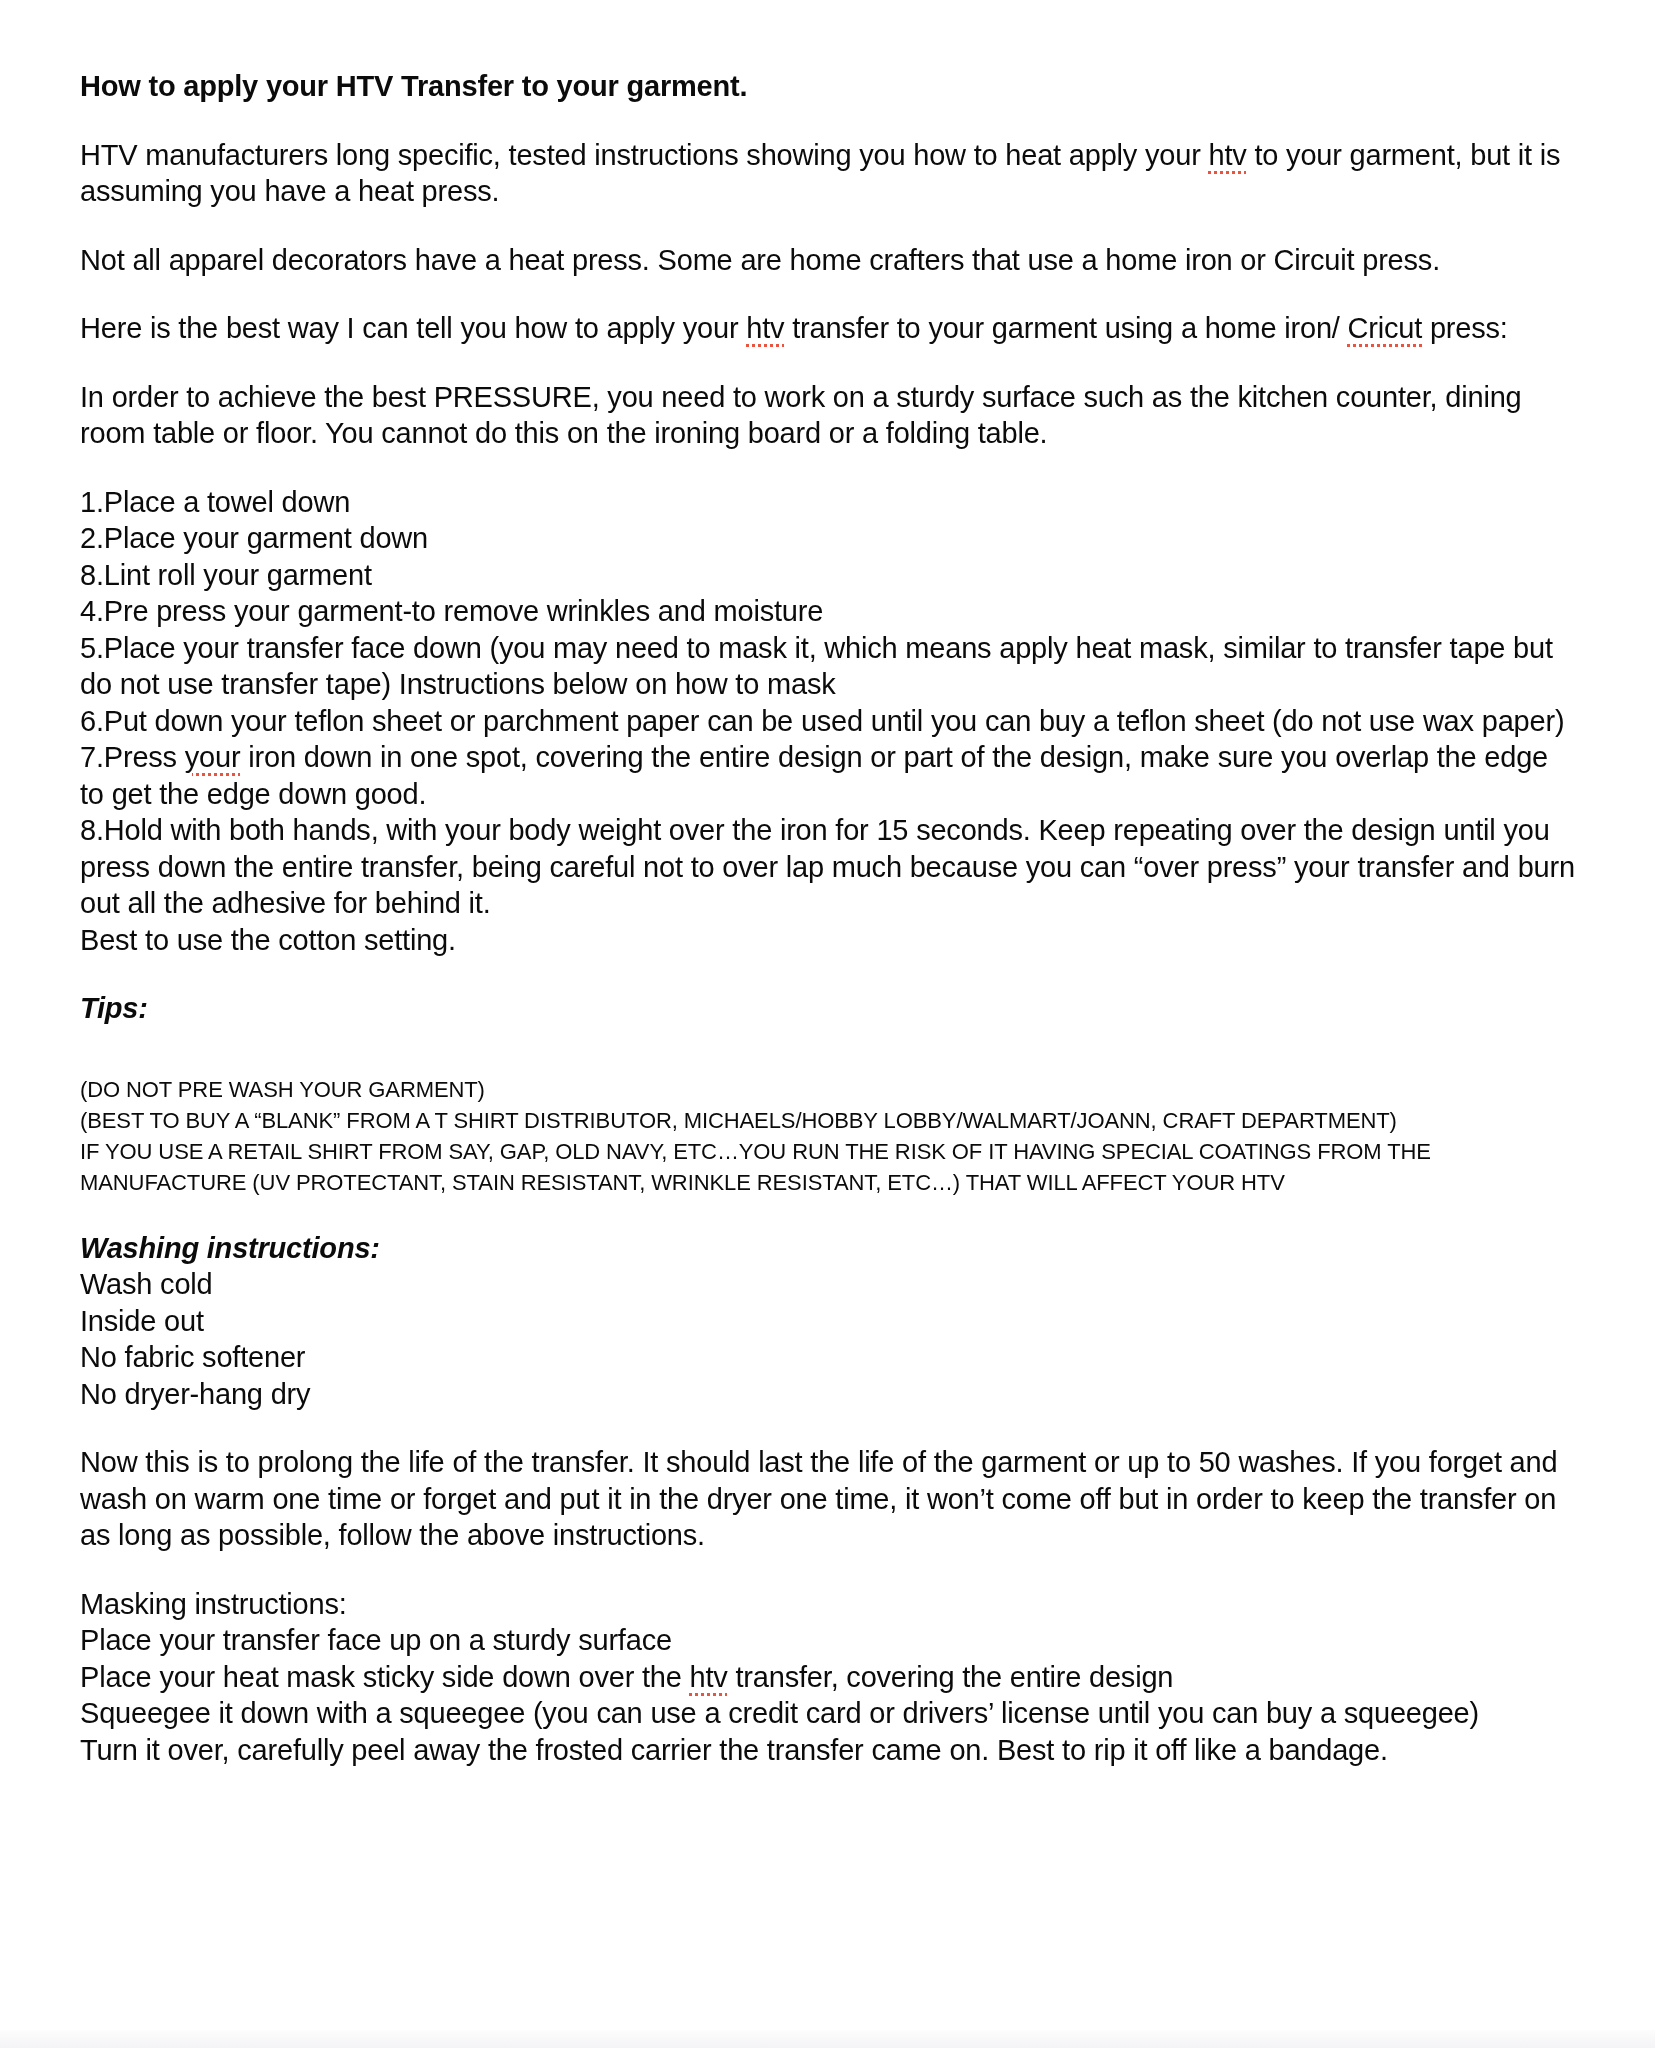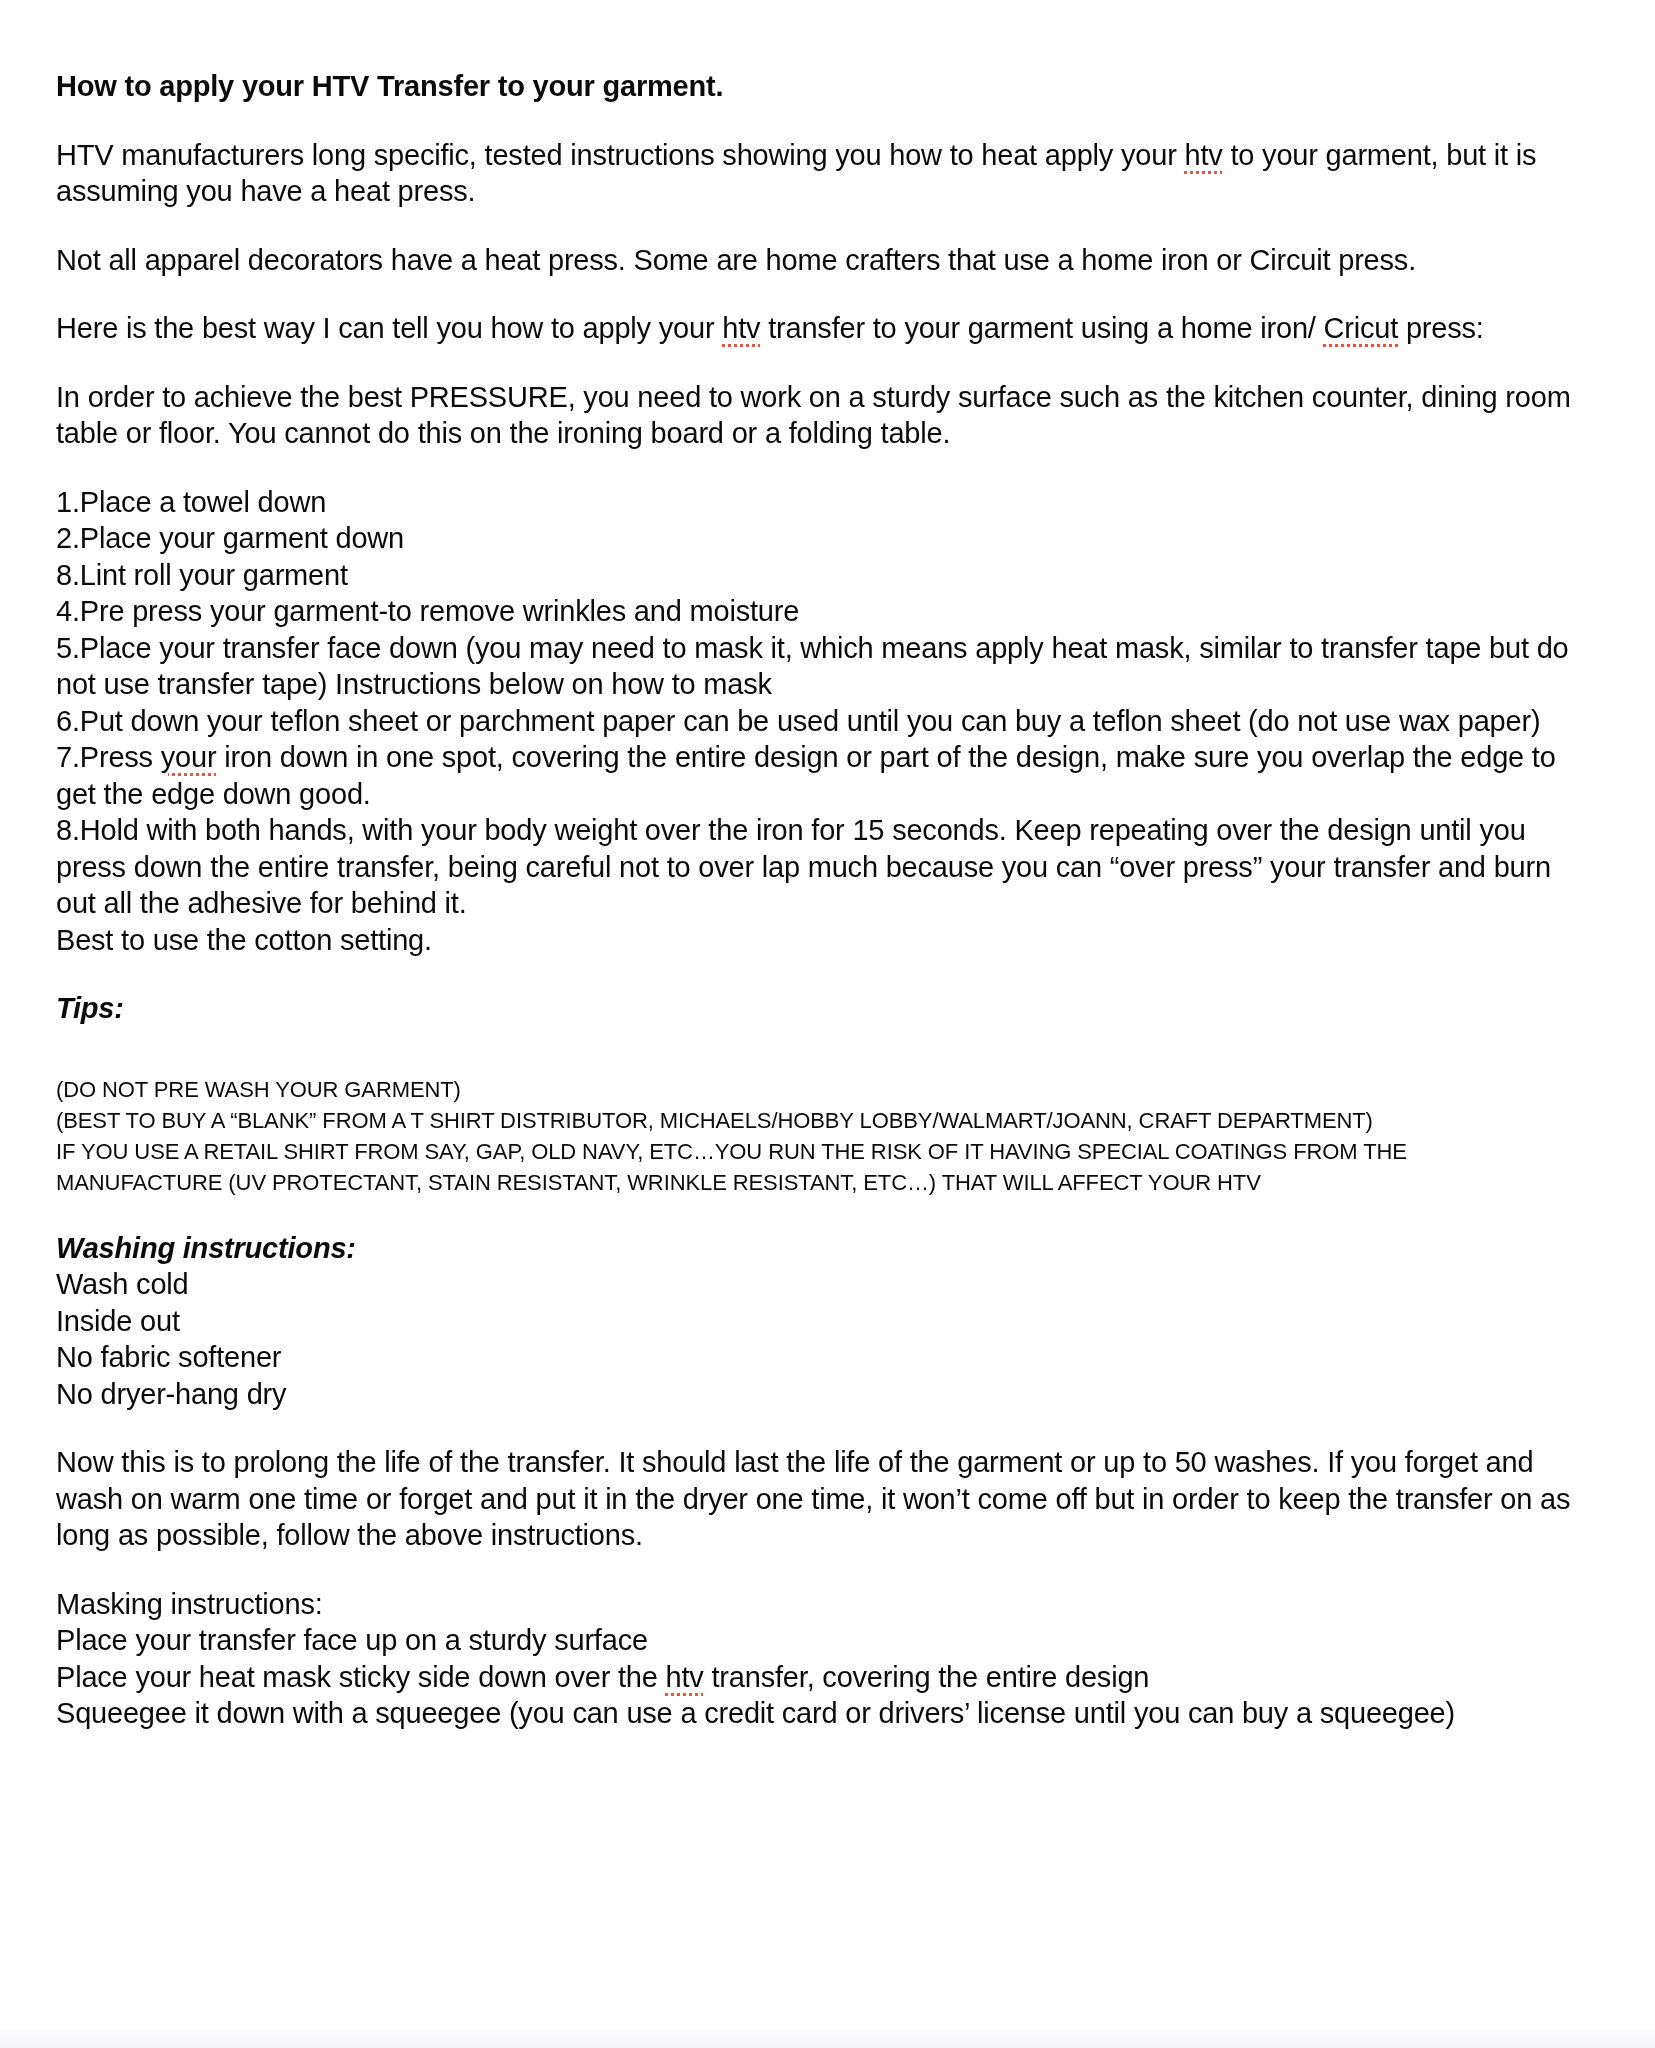--- a/index.html
+++ b/index.html
@@ -12,21 +12,21 @@
     height: 2048px;
     position: relative;
     overflow: hidden;
     font-family: "Liberation Sans", "DejaVu Sans", sans-serif;
     color: #0b0b0b;
   }
   .page {
     box-sizing: border-box;
     width: 1655px;
     height: 2048px;
-    padding: 68px 78px 0 56px;
+    padding: 68px 78px 0 80px;
     font-size: 29px;
     line-height: 36.5px;
     letter-spacing: -0.2px;
   }
   .doc-title {
     font-size: 29px;
     font-weight: 700;
     margin: 0 0 32px 0;
   }
   .para {
@@ -110,17 +110,18 @@
     <div class="line">No dryer-hang dry</div>
   </div>
 
   <p class="para">Now this is to prolong the life of the transfer. It should last the life of the garment or up to 50 washes. If you forget and wash on warm one time or forget and put it in the dryer one time, it won’t come off but in order to keep the transfer on as long as possible, follow the above instructions.</p>
 
   <div class="block">
     <div class="section-heading-plain">Masking instructions:</div>
     <div class="line">Place your transfer face up on a sturdy surface</div>
     <div class="line"><span>Place your heat mask sticky side down over the </span><span class="misspelled">htv</span><span> transfer, covering the entire design</span></div>
     <div class="line">Squeegee it down with a squeegee (you can use a credit card or drivers’ license until you can buy a squeegee)</div>
+    <div class="line">Turn it over, carefully peel away the frosted carrier the transfer came on. Best to rip it off like a bandage.</div>
   </div>
 
 </div>
 
 <div class="bottom-bar"></div>
 
 </body></html>

